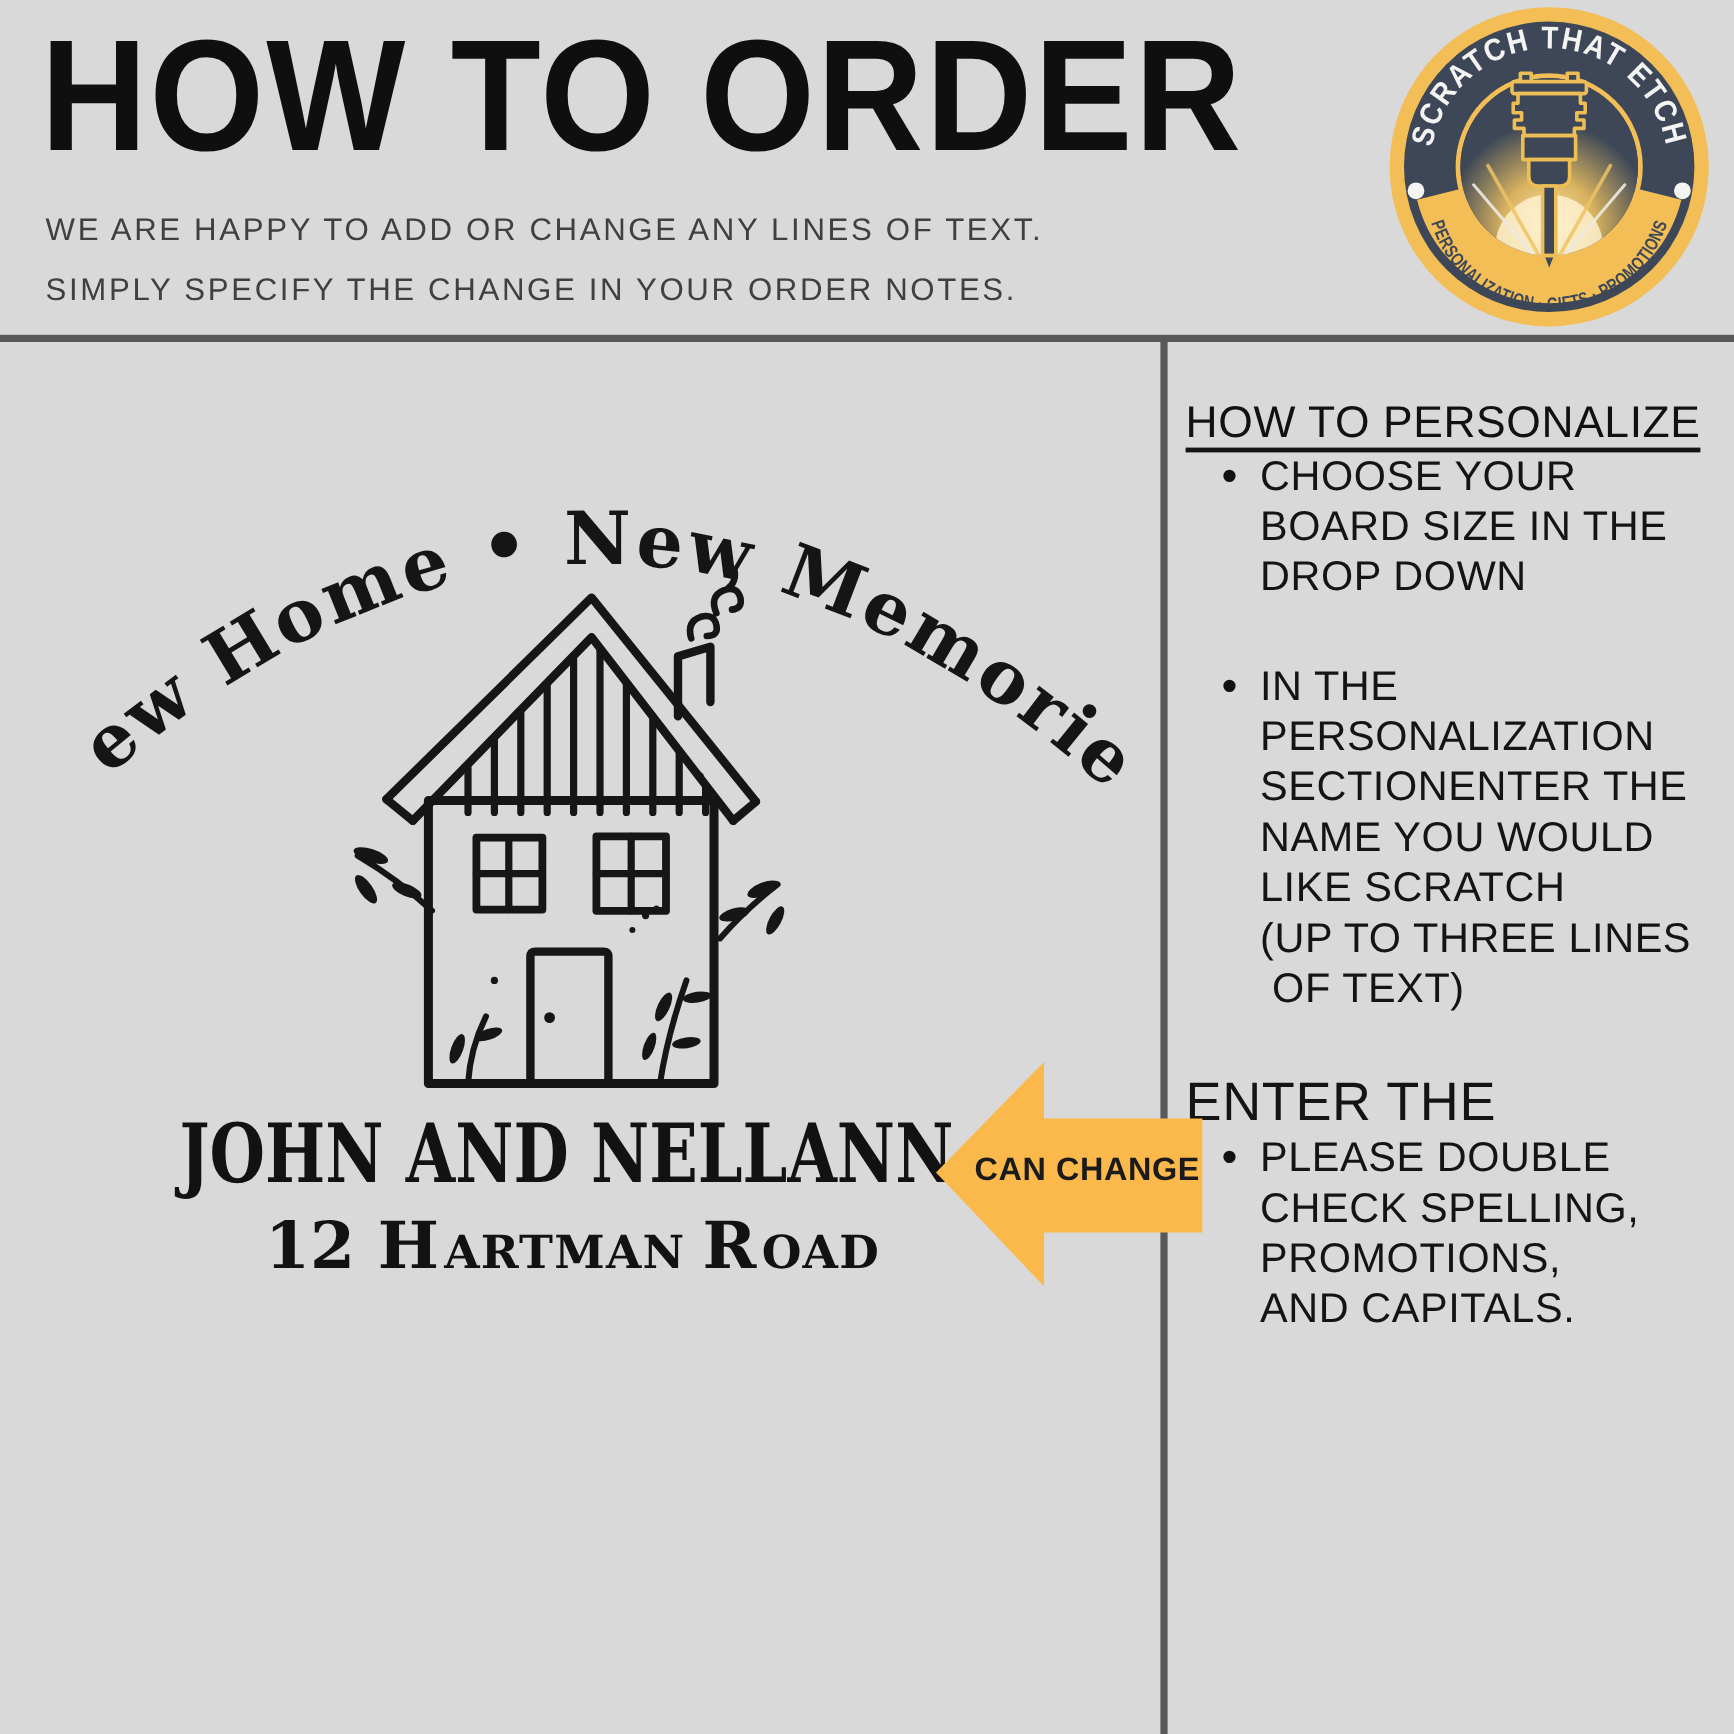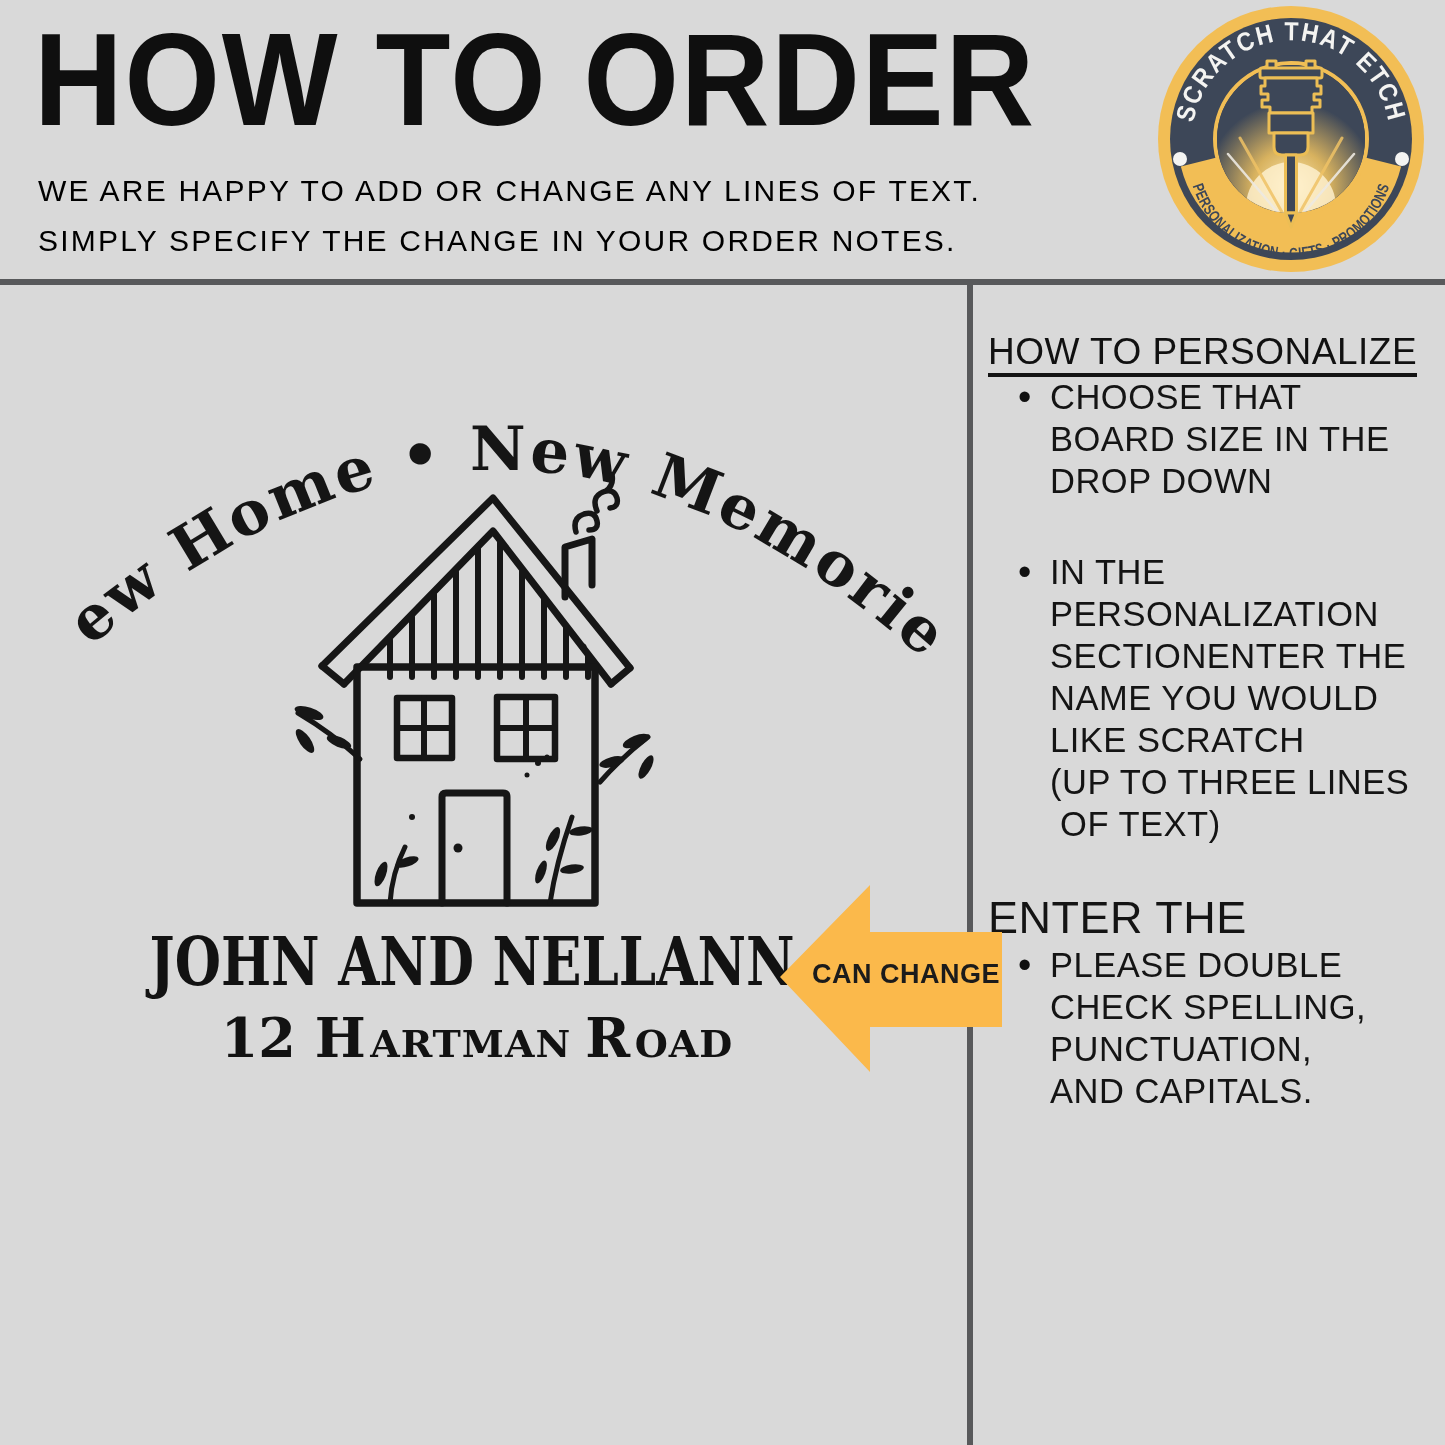--- a/index.html
+++ b/index.html
@@ -11,21 +11,21 @@
   .abs{position:absolute;}
   
   #title{
     left:34px;top:6px;
     font-size:132px;font-weight:bold;letter-spacing:2px;line-height:1.12;
     color:#0f0f0f;white-space:nowrap;
     transform:scaleX(.93);transform-origin:left top;
   }
   #subtitle{
     left:38px;top:166px;
-    font-size:30px;letter-spacing:2.2px;line-height:50px;color:#000000;
+    font-size:26px;letter-spacing:2.2px;line-height:50px;color:#404040;
     white-space:pre-wrap;
   }
   
   #divider-h{left:0;top:279px;width:1445px;height:6px;background:#58595B;}
   #divider-v{left:967px;top:285px;width:6px;height:1160px;background:#58595B;}
   
   #right-col{left:985px;top:297px;width:460px;height:1160px;}
   #personalize-heading{
     position:absolute;left:3px;top:35px;
     font-size:37px;letter-spacing:.5px;line-height:40px;white-space:nowrap;
@@ -227,21 +227,21 @@
 <svg class="abs" id="arrow-svg" width="240" height="205" viewBox="0 0 240 205">
   <polygon points="10,99 100,7 100,54 232,54 232,149 100,149 100,194" fill="#FBB94B"></polygon>
   <text id="arrow-label" x="136" y="105" text-anchor="middle">CAN CHANGE</text>
 </svg>
 
 <div class="abs" id="right-col">
   <div id="personalize-heading">HOW TO PERSONALIZE</div>
 
   <div class="bullet-row" id="bullet1">
     <span class="bullet-dot">•</span>
-    <div class="bullet-lines">CHOOSE THAT
+    <div class="bullet-lines">CHOOSE YOUR
 BOARD SIZE IN THE
 DROP DOWN</div>
   </div>
 
   <div class="bullet-row" id="bullet2">
     <span class="bullet-dot">•</span>
     <div class="bullet-lines">IN THE
 PERSONALIZATION
 SECTIONENTER THE
 NAME YOU WOULD
@@ -249,16 +249,16 @@
 (UP TO THREE LINES
  OF TEXT)</div>
   </div>
 
   <div id="aside-note">ENTER THE</div>
 
   <div class="bullet-row" id="bullet3">
     <span class="bullet-dot">•</span>
     <div class="bullet-lines">PLEASE DOUBLE
 CHECK SPELLING,
-PUNCTUATION,
+PROMOTIONS,
 AND CAPITALS.</div>
   </div>
 </div>
 
 </body></html>

